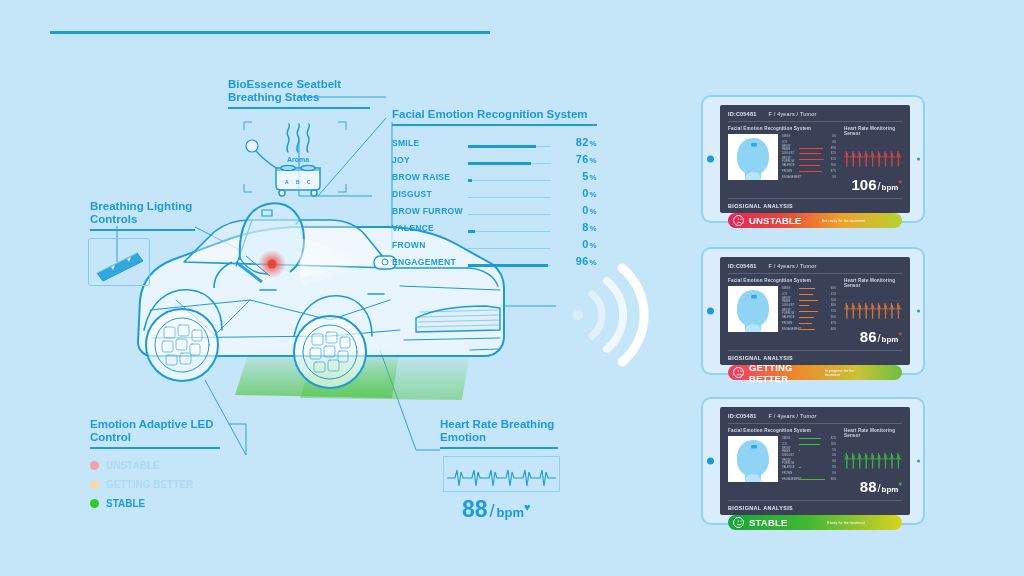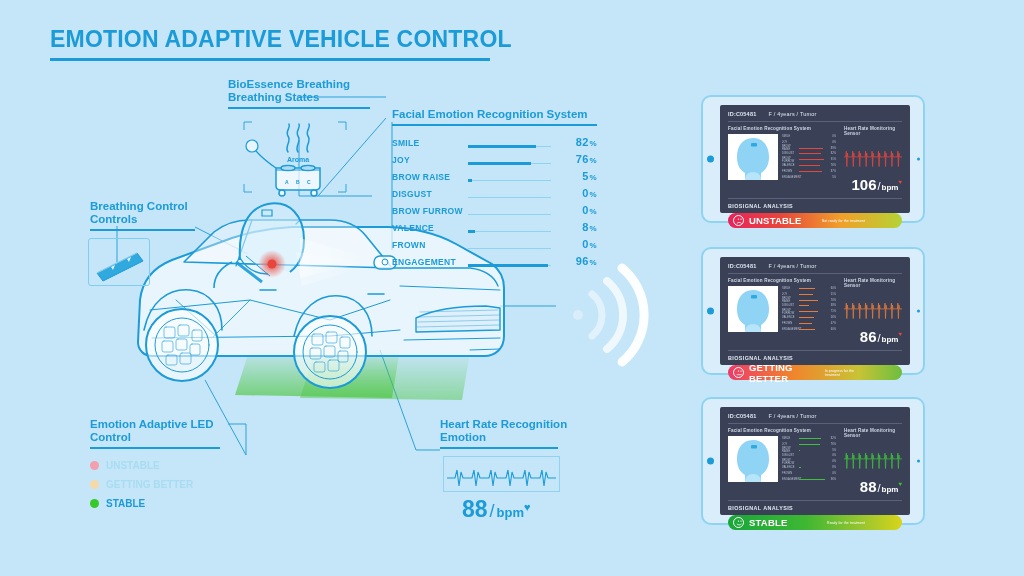--- a/index.html
+++ b/index.html
@@ -261,26 +261,25 @@
     <path d="M447,478 L455,478 L457,470 L459,486 L461,472 L463,478 L472,478
              L474,470 L476,486 L478,472 L480,478 L489,478
              L491,470 L493,486 L495,472 L497,478 L506,478
              L508,470 L510,486 L512,472 L514,478 L523,478
              L525,470 L527,486 L529,472 L531,478 L540,478
              L542,470 L544,486 L546,472 L548,478 L556,478"></path>
   </g>
 </svg>
 
 <div id="title-block">
-  <div id="page-title">EMOTION ADAPTIVE VEHICLE CONTROL</div>
   <div id="title-rule"></div>
 </div>
 
 <div id="bioessence">
-  <div class="callout-title">BioEssence Breathing</div>
+  <div class="callout-title">BioEssence Seatbelt</div>
   <div class="callout-title">Breathing States</div>
   <div class="callout-rule" id="bio-rule"></div>
 </div>
 
 <svg id="aroma-unit" viewBox="0 0 110 80">
 
   <g stroke="#1b9bd8" stroke-width="1" fill="none" opacity=".85">
     <path d="M4,12 L4,4 L12,4"></path>
       <path d="M98,4 L106,4 L106,12"></path>
     <path d="M4,66 L4,74 L12,74"></path>
@@ -306,21 +305,21 @@
   <text x="56" y="66" font-size="5" font-weight="bold" fill="#1b9bd8" font-family="Liberation Sans, sans-serif">B</text>
   <text x="67" y="66" font-size="5" font-weight="bold" fill="#1b9bd8" font-family="Liberation Sans, sans-serif">C</text>
 
   <g stroke="#1b9bd8" stroke-width="1.2" fill="none">
     <circle cx="12" cy="28" r="6" fill="#ffffff" fill-opacity=".6"></circle>
     <path d="M16,33 C24,42 30,46 36,50"></path>
   </g>
 </svg>
 
 <div id="breathing">
-  <div class="callout-title">Breathing Control</div>
+  <div class="callout-title">Breathing Lighting</div>
   <div class="callout-title">Controls</div>
   <div class="callout-rule" id="breathing-rule"></div>
 </div>
 <div id="belt-thumb">
   <svg viewBox="0 0 62 48" width="62" height="48">
     <path d="M8,34 L48,14 L54,22 L14,42 Z" fill="#2fa9de" stroke="#1b9bd8" stroke-width="1"></path>
     <path d="M8,34 L48,14" stroke="#ffffff" stroke-width="1" opacity=".5"></path>
     <path d="M22,28 L26,26 L24,31 Z" fill="#ffffff" opacity=".85"></path>
     <path d="M38,20 L42,18 L40,23 Z" fill="#ffffff" opacity=".85"></path>
   </svg>
@@ -403,21 +402,21 @@
         <span style="color: rgb(168, 220, 242);">GETTING BETTER</span>
       </div>
       <div class="led-row">
         <span class="led-dot" style="background: rgb(53, 201, 43);"></span>
         <span style="color: rgb(27, 155, 216);">STABLE</span>
       </div>
     </div>
 </div>
 
 <div id="hrm">
-  <div class="callout-title">Heart Rate Recognition</div>
+  <div class="callout-title">Heart Rate Breathing</div>
   <div class="callout-title">Emotion</div>
   <div class="callout-rule" id="hrm-rule"></div>
 </div>
 <div id="ecg-box"></div>
 <div id="bpm-line">
   <span id="bpm-val">88</span><span id="bpm-slash">/</span><span id="bpm-unit">bpm</span><span id="bpm-heart">♥</span>
 </div>
 
 <div id="tablets">
     <div class="tablet" style="left: 701px; top: 95px;">

